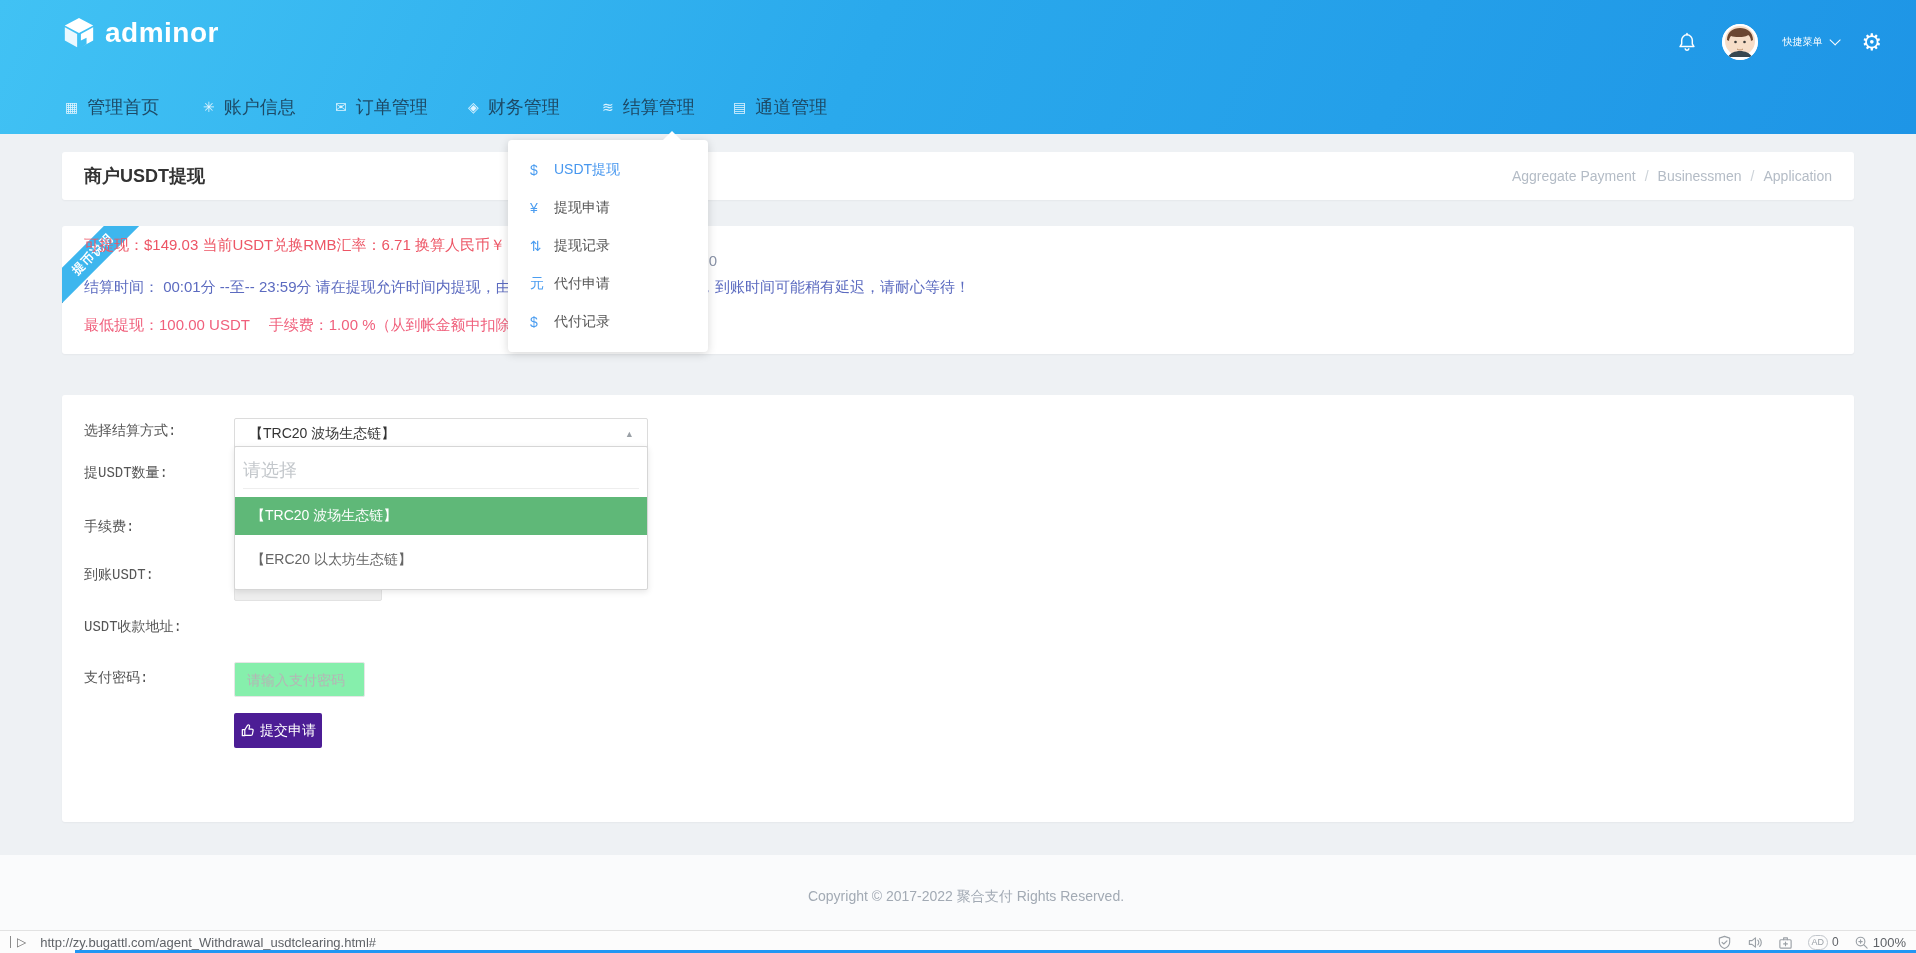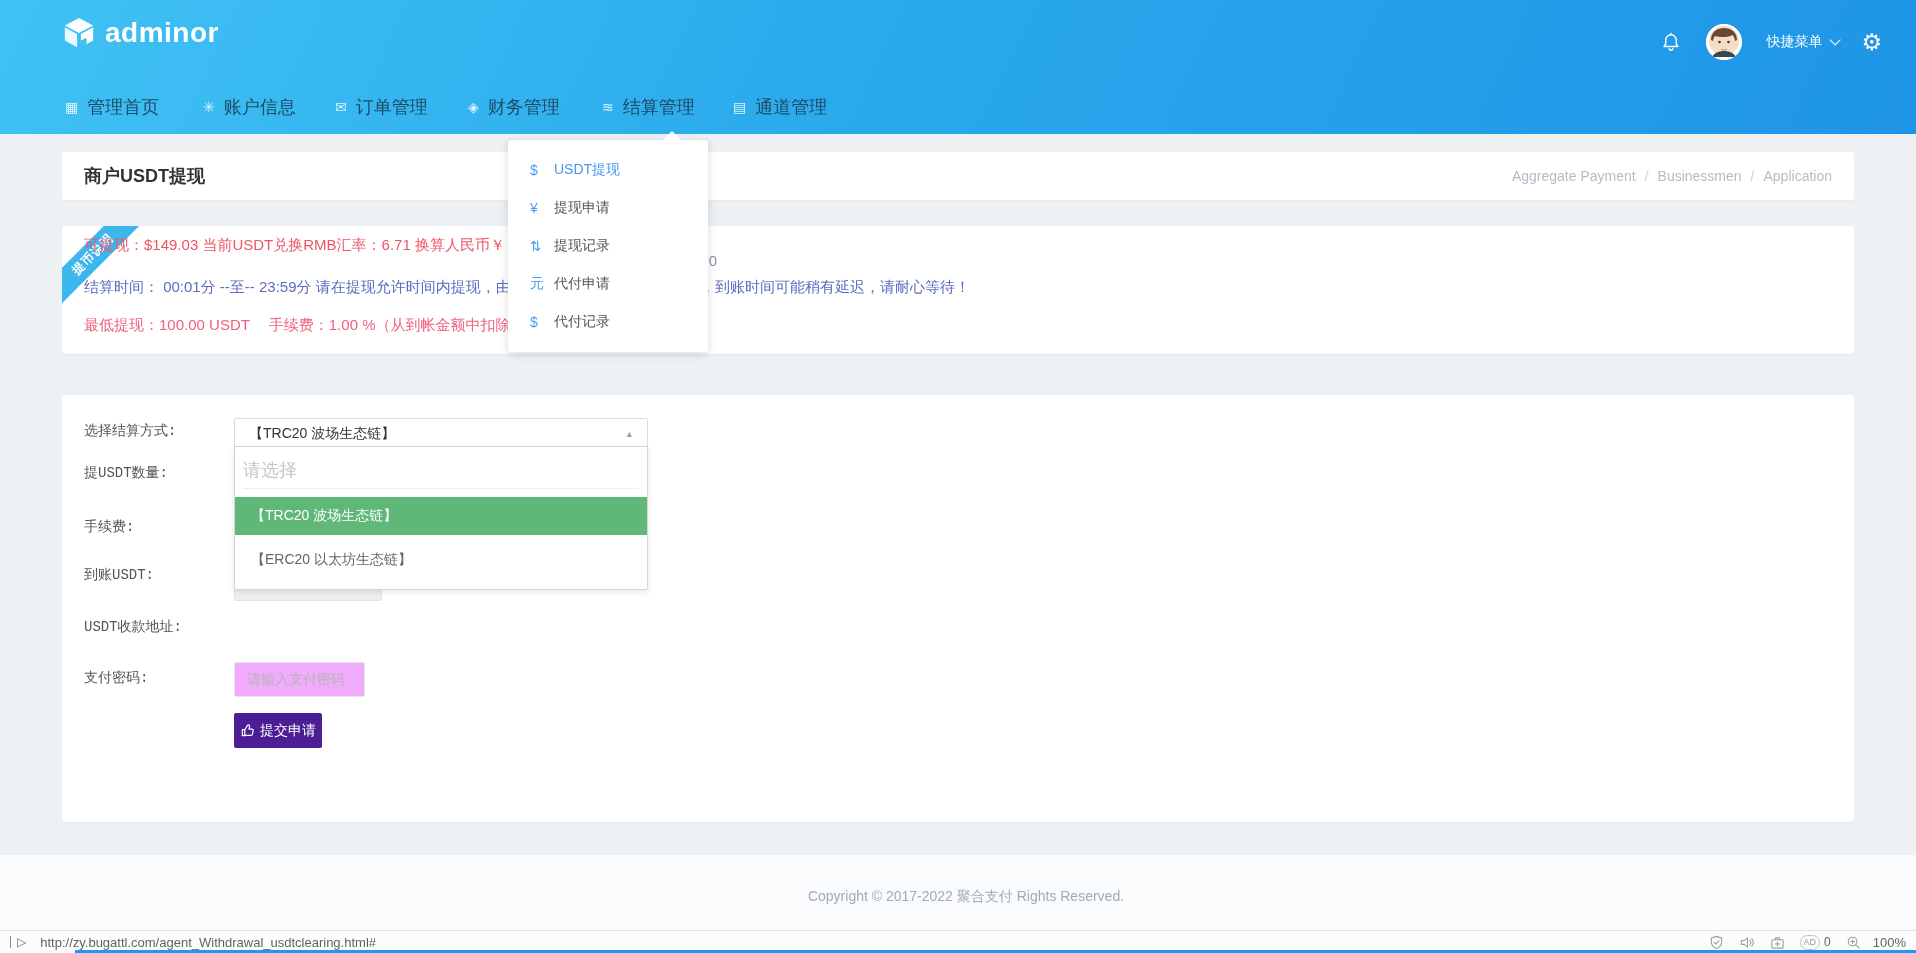--- a/index.html
+++ b/index.html
@@ -8,21 +8,21 @@
 
   
   .hdr { position:absolute; left:0; top:0; width:1916px; height:134px;
          background:linear-gradient(115deg,#41c2f4 0%,#2aa9ec 45%,#1e95e6 100%); }
   .logo { position:absolute; left:62px; top:16px; display:flex; align-items:center; gap:9px; }
   .logo-text { color:#fff; font-size:28px; font-weight:bold; letter-spacing:.5px; }
   .hdr-right { position:absolute; right:34px; top:22px; display:flex; align-items:center; gap:24px; height:40px; }
   .bell-btn, .gear-btn { cursor:pointer; display:flex; align-items:center; }
   .gear-btn { color:#fff; font-size:23px; line-height:1; }
   .avatar { width:36px; height:36px; border-radius:50%; background:#fff; overflow:hidden; flex:0 0 auto; }
-  .usermenu { display:flex; align-items:center; gap:7px; color:#fff; font-size:14px; cursor:pointer; }
+  .usermenu { display:flex; align-items:center; gap:7px; color:#fff; font-size:10px; cursor:pointer; }
   .caret { width:8px; height:8px; border-right:1.5px solid #fff; border-bottom:1.5px solid #fff;
            transform:rotate(45deg) translateY(-3px); }
   .nav-item { position:absolute; top:96px; display:flex; align-items:center; gap:9px; height:22px; cursor:pointer; }
   .nav-item .nico { color:#dff4ff; font-size:14px; line-height:1; }
   .nav-item .nlbl { color:#1d4a66; font-size:18px; }
   .nav-i0{left:65px}.nav-i1{left:203px}.nav-i2{left:335px}.nav-i3{left:468px}.nav-i4{left:602px}.nav-i5{left:733px}
 
   
   .submenu { position:absolute; left:508px; top:140px; width:200px; height:212px; background:#fff;
              border-radius:4px; box-shadow:0 2px 10px rgba(0,0,0,.16); z-index:60; padding-top:11px; }
@@ -62,23 +62,23 @@
   .sel-search { display:block; width:396px; margin:6px 8px 0; height:36px; border:none; outline:none;
                 font-size:18px; color:#333; border-bottom:1px solid #eee; font-family:inherit; }
   .sel-search::placeholder { color:#c4c8cc; }
   .opt { height:38px; display:flex; align-items:center; padding-left:16px; font-size:14px; color:#666;
          cursor:pointer; margin-top:6px; }
   .opt.selected { background:#5FB878; color:#fff; margin-top:8px; }
   .peek-input { position:absolute; left:234px; top:570px; width:148px; height:31px; background:#eee;
                 border:1px solid #e2e2e2; border-radius:2px; z-index:10; }
   .addr-input { position:absolute; left:234px; top:611px; width:349px; height:28px; background:#fff;
                 border:1px solid #999; font-size:15px; color:#222; padding:0 3px; font-family:inherit; outline:none; }
-  .pwd-input { position:absolute; left:234px; top:662px; width:131px; height:35px; background:#f0abfc;
+  .pwd-input { position:absolute; left:234px; top:662px; width:131px; height:35px; background:#86efac;
                border:1px solid #e6e6e6; border-radius:2px; font-size:14px; color:#666; padding:0 12px;
-               font-family:Liberation Mono, monospace; outline:none; }
+               font-family:Liberation Sans, sans-serif; outline:none; }
   .pwd-input::placeholder { color:#b5b5b5; }
   .submit-btn { position:absolute; left:234px; top:713px; width:88px; height:35px; background:#4c1d95;
                 border:none; border-radius:2px; color:#fff; font-size:14px; display:flex; align-items:center;
                 justify-content:center; gap:5px; cursor:pointer; font-family:inherit;text-align:center; }
 
   
   .footband { position:absolute; left:0; top:855px; width:1916px; height:75px; background:#fafbfc; }
   .copyright { position:absolute; left:0; top:888px; width:1916px; text-align:center; font-size:14px; color:#a2aab4;padding-left:16px; }
   .statusbar { position:absolute; left:0; top:930px; width:1916px; height:23px; background:#fcfcfc;
                border-top:1px solid #e2e2e2; display:flex; align-items:center; padding:0 10px; }
@@ -267,21 +267,21 @@
         <svg width="15" height="15" viewBox="0 0 16 16" fill="none" stroke="#9aa0a6" stroke-width="1.2" stroke-linecap="round" stroke-linejoin="round">
           <rect x="2" y="5" width="12" height="9" rx="1"></rect>
           <path d="M6 5V3h4v2"></path>
           <path d="M8 7.5v4M6 9.5h4"></path>
         </svg>
       </span>
       <span style="display:flex;align-items:center;gap:4px;">
         <span class="ad-badge">AD</span>
         <span class="sb-num">0</span>
       </span>
-      <span style="display:flex;align-items:center;gap:12px;">
+      <span style="display:flex;align-items:center;gap:4px;">
         <span>
           <svg width="15" height="15" viewBox="0 0 16 16" fill="none" stroke="#9aa0a6" stroke-width="1.2" stroke-linecap="round">
             <circle cx="7" cy="7" r="4.6"></circle>
             <path d="M10.6 10.6L14 14"></path>
             <path d="M7 5.2v3.6M5.2 7h3.6"></path>
           </svg>
         </span>
         <span class="sb-zoom">100%</span>
       </span>
     </div>

